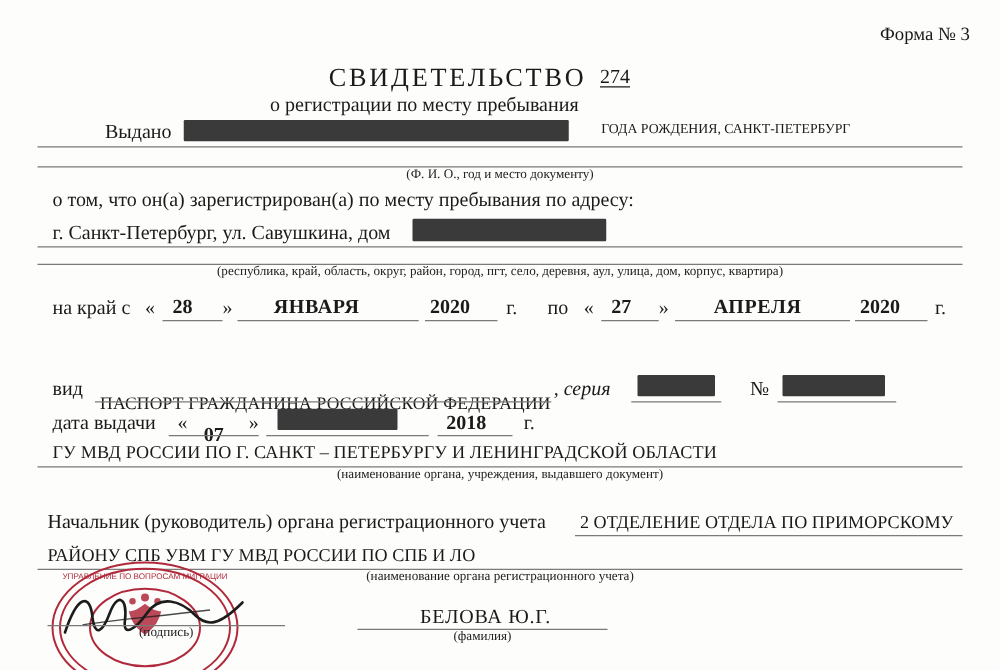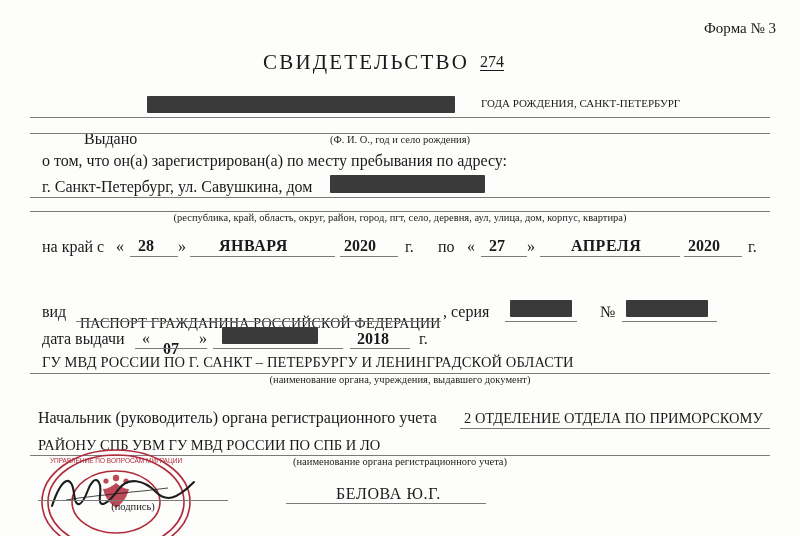--- a/index.html
+++ b/index.html
@@ -75,28 +75,29 @@
 </style>
 </head>
 <body>
 
 <div id="page">
 
   <div class="abs form-no">Форма № 3</div>
 
   <div class="abs title">СВИДЕТЕЛЬСТВО</div>
   <div class="abs title-num">274</div>
+  <div class="abs subtitle">о регистрации по месту пребывания</div>
 
-  <div class="abs lbl" style="top:97px; left:84px;margin-top:33px;">Выдано</div>
+  <div class="abs lbl" style="top:97px; left:84px;">Выдано</div>
   <div class="abs redact" style="top:96px; left:147px; width:308px; height:17px;"></div>
   <div class="abs lbl" style="top:97px; left:458px; font-size:11px;margin-left:23px;">ГОДА РОЖДЕНИЯ, САНКТ-ПЕТЕРБУРГ</div>
   <div class="abs rule" style="top:117px; left:30px; width:740px;"></div>
 
   <div class="abs rule" style="top:133px; left:30px; width:740px;"></div>
-  <div class="abs small-center" style="top:134px; left:30px; width:740px;">(Ф. И. О., год и село рождения)</div>
+  <div class="abs small-center" style="top:134px; left:30px; width:740px;">(Ф. И. О., год и место документу)</div>
 
   <div class="abs lbl" style="top:152px; left:42px;">о том, что он(а) зарегистрирован(а) по месту пребывания по адресу:</div>
 
   <div class="abs lbl" style="top:178px; left:42px;">г. Санкт-Петербург, ул. Савушкина, дом</div>
   <div class="abs redact" style="top:175px; left:330px; width:155px; height:18px;"></div>
   <div class="abs rule" style="top:197px; left:30px; width:740px;"></div>
 
   <div class="abs rule" style="top:211px; left:30px; width:740px;"></div>
   <div class="abs small-center" style="top:212px; left:30px; width:740px;">(республика, край, область, округ, район, город, пгт, село, деревня, аул, улица, дом, корпус, квартира)</div>
 
@@ -119,21 +120,21 @@
   <div class="abs rule" style="top:256px; left:190px; width:145px;"></div>
   <div class="abs rule" style="top:256px; left:340px; width:58px;"></div>
   <div class="abs rule" style="top:256px; left:481px; width:46px;"></div>
   <div class="abs rule" style="top:256px; left:540px; width:140px;"></div>
   <div class="abs rule" style="top:256px; left:684px; width:58px;"></div>
 
 
   <div class="abs lbl" style="top:303px; left:42px;">вид</div>
   <div class="abs" style="top:316px; left:80px; font-size:14px; letter-spacing:0.2px;">ПАСПОРТ ГРАЖДАНИНА РОССИЙСКОЙ ФЕДЕРАЦИИ</div>
   <div class="abs rule" style="top:321px; left:76px; width:365px;"></div>
-  <div class="abs lbl" style="top:303px; left:443px;">, серия</div>
+  <div class="abs lbl" style="top:303px; left:443px;font-style:italic;">, серия</div>
   <div class="abs redact" style="top:300px; left:510px; width:62px; height:17px;"></div>
   <div class="abs rule" style="top:321px; left:505px; width:72px;"></div>
   <div class="abs lbl" style="top:303px; left:600px;">№</div>
   <div class="abs redact" style="top:300px; left:626px; width:82px; height:17px;"></div>
   <div class="abs rule" style="top:321px; left:622px; width:95px;"></div>
 
   <div class="abs lbl" style="top:330px; left:42px;">дата выдачи</div>
   <div class="abs lbl" style="top:330px; left:142px;">«</div>
   <div class="abs lbl" style="top:340px; left:163px; font-weight:bold;">07</div>
   <div class="abs lbl" style="top:330px; left:199px;">»</div>
@@ -178,14 +179,15 @@
       <path d="M4 36 C14 6, 24 4, 26 24 C28 40, 34 36, 40 20 C46 4, 54 8, 52 26 C50 40, 60 34, 70 20 C80 6, 96 10, 108 22 C118 32, 128 30, 146 12" fill="none" stroke="#1c1c1c" stroke-width="2.1" stroke-linecap="round"></path>
       <path d="M18 30 C40 26, 70 24, 120 18" fill="none" stroke="#1c1c1c" stroke-width="1.1" opacity="0.8"></path>
     </svg>
   </div>
 
   <div class="abs rule" style="top:500px; left:38px; width:190px;"></div>
   <div class="abs small-center" style="top:501px; left:38px; width:190px;">(подпись)</div>
 
   <div class="abs lbl" style="top:485px; left:336px; letter-spacing:0.6px;">БЕЛОВА Ю.Г.</div>
   <div class="abs rule" style="top:503px; left:286px; width:200px;"></div>
+  <div class="abs small-center" style="top:504px; left:286px; width:200px;">(фамилия)</div>
 
 </div>
 
 </body></html>

